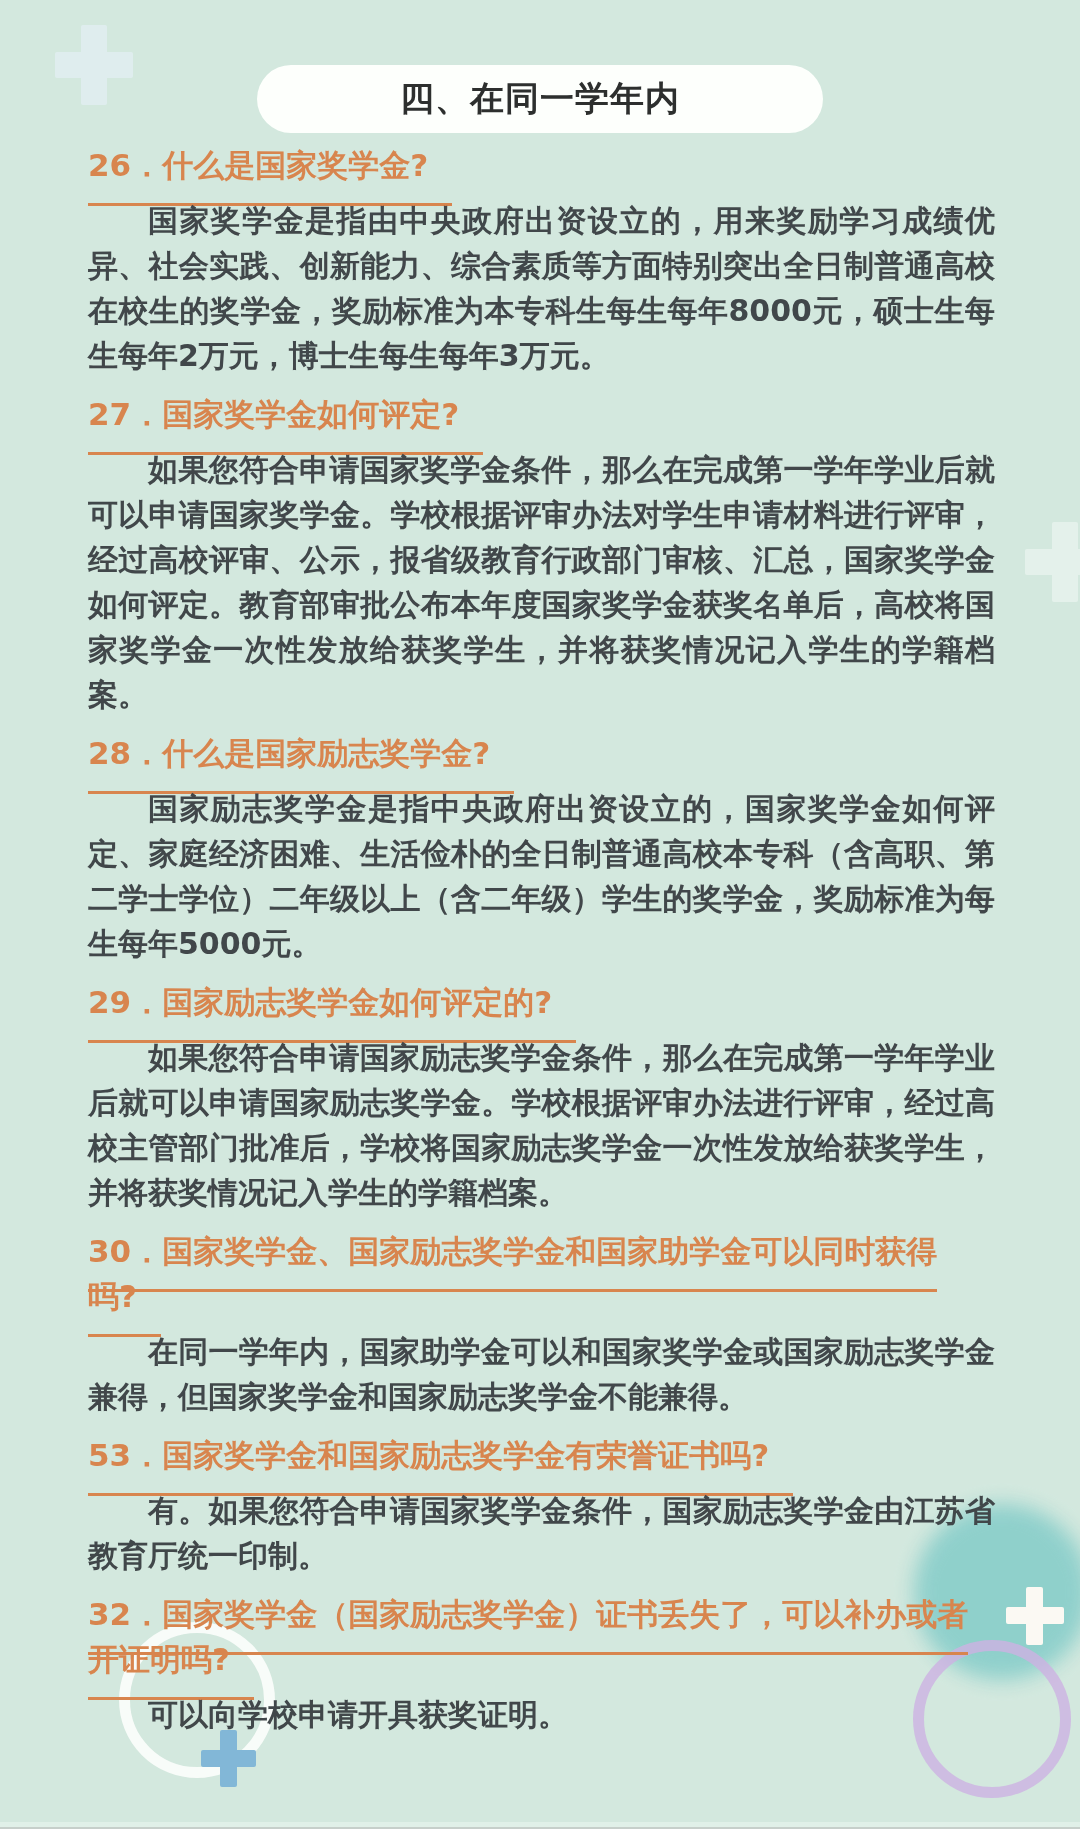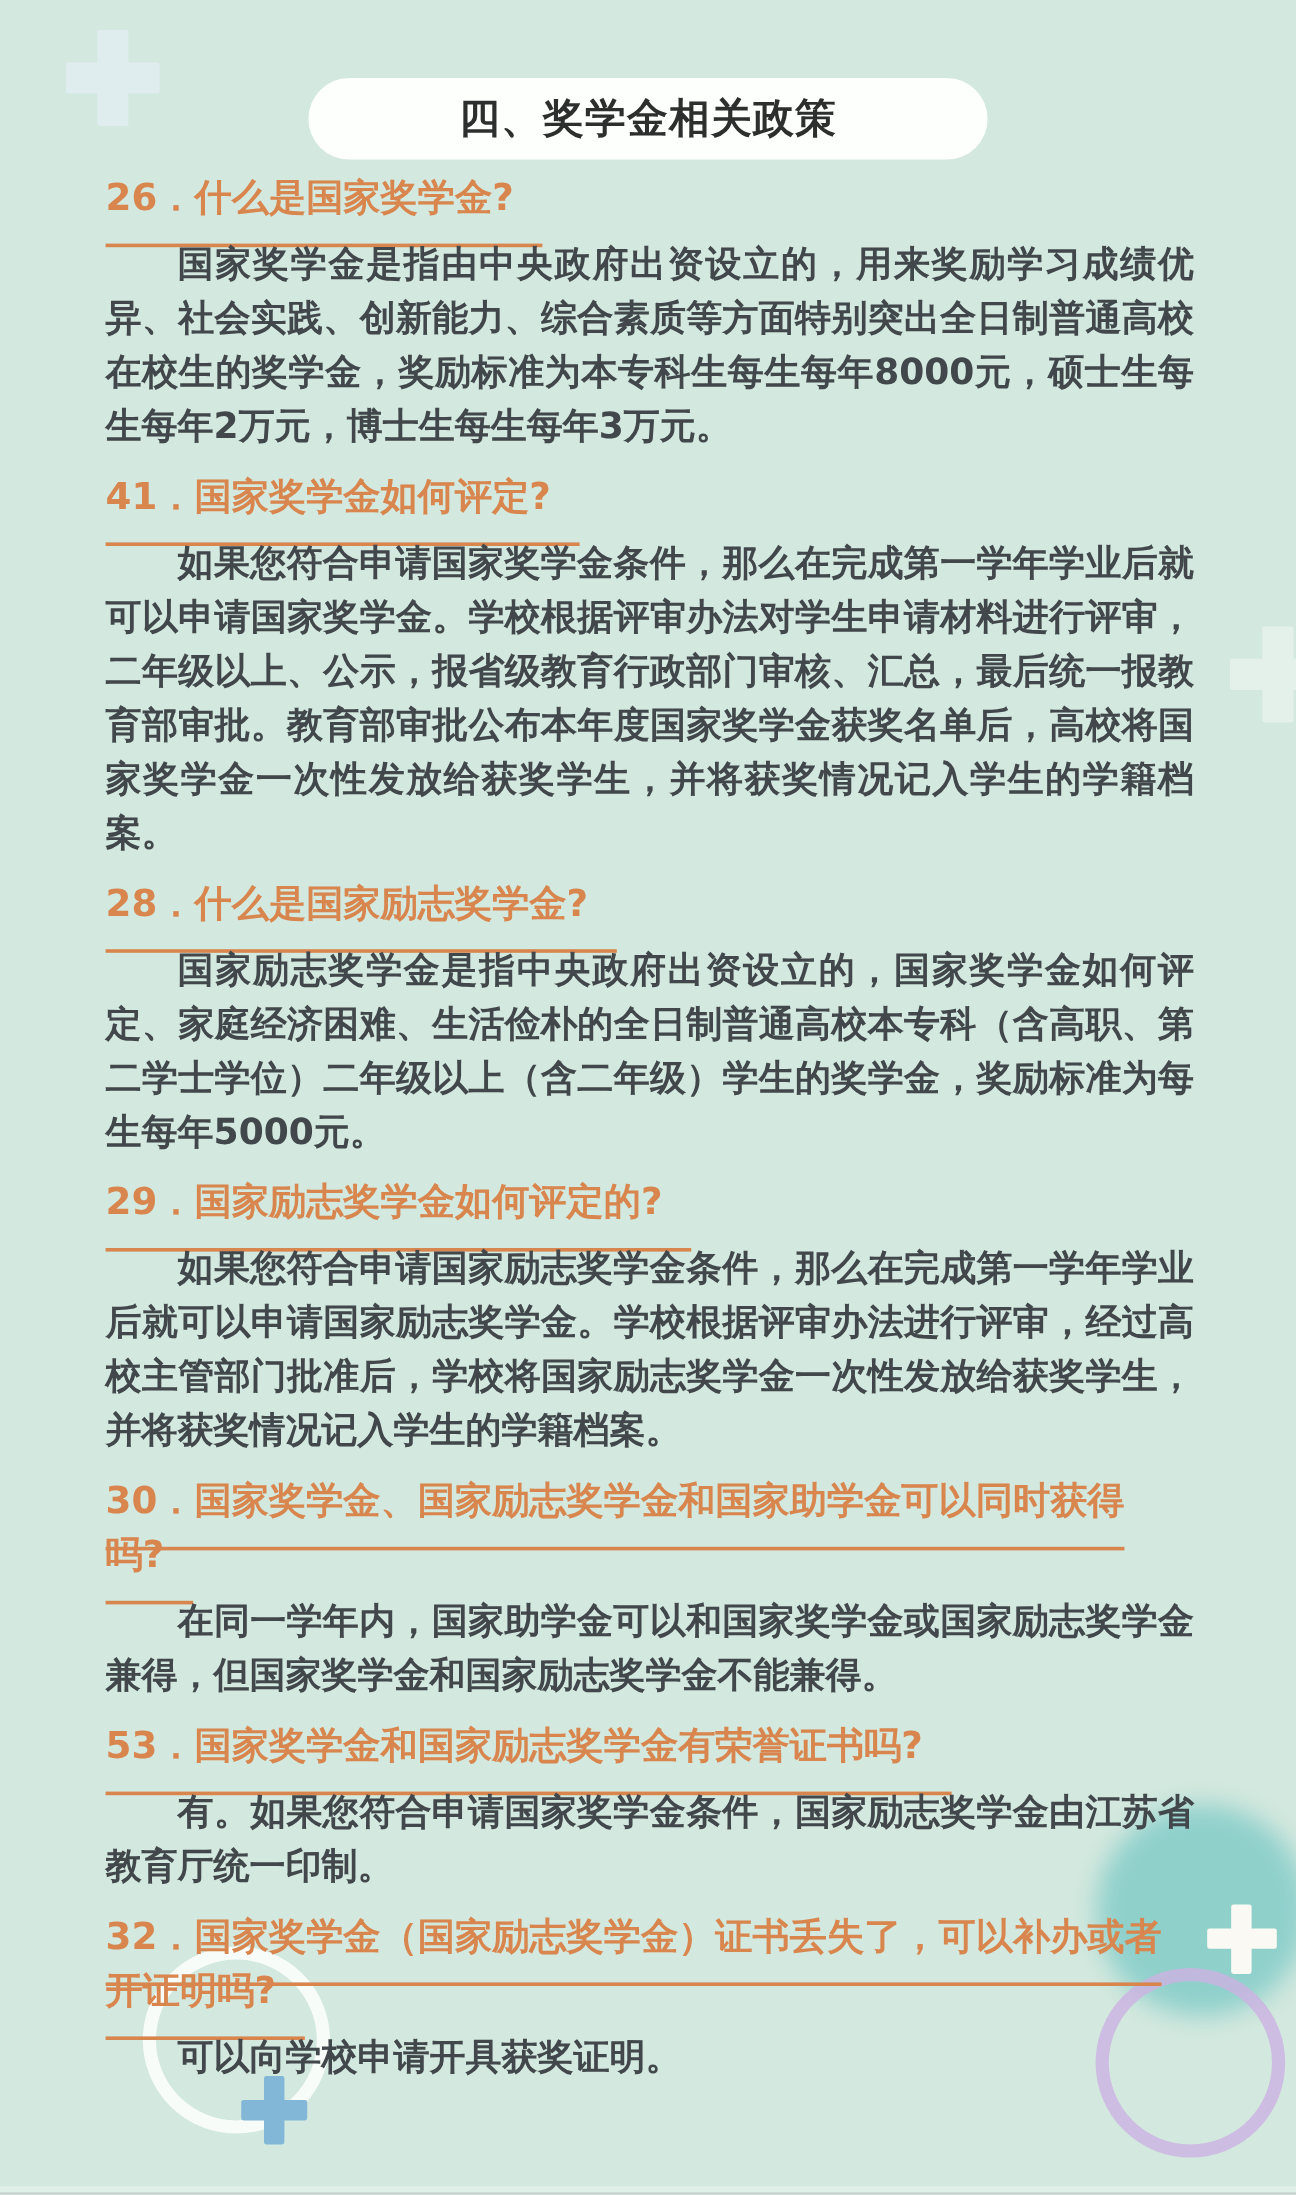--- a/index.html
+++ b/index.html
@@ -124,32 +124,32 @@
   </span>
   <span class="deco circle-bottom-right-teal"></span>
   <span class="deco plus plus-bottom-right">
     <span class="plus-bar-v"></span>
     <span class="plus-bar-h"></span>
   </span>
   <span class="deco ring-bottom-right"></span>
   <span class="bottom-strip"></span>
 
   <header class="title-pill">
-    <h1>四、奖学金相关政策</h1>
+    <h1>四、在同一学年内</h1>
   </header>
 
   <main class="qa-list">
     <section class="qa">
       <h2 class="qa-heading"><span class="qa-heading-text">26．什么是国家奖学金?</span></h2>
       <p class="qa-answer">国家奖学金是指由中央政府出资设立的，用来奖励学习成绩优异、社会实践、创新能力、综合素质等方面特别突出全日制普通高校在校生的奖学金，奖励标准为本专科生每生每年8000元，硕士生每生每年2万元，博士生每生每年3万元。</p>
     </section>
 
     <section class="qa">
-      <h2 class="qa-heading"><span class="qa-heading-text">41．国家奖学金如何评定?</span></h2>
-      <p class="qa-answer">如果您符合申请国家奖学金条件，那么在完成第一学年学业后就可以申请国家奖学金。学校根据评审办法对学生申请材料进行评审，二年级以上、公示，报省级教育行政部门审核、汇总，最后统一报教育部审批。教育部审批公布本年度国家奖学金获奖名单后，高校将国家奖学金一次性发放给获奖学生，并将获奖情况记入学生的学籍档案。</p>
+      <h2 class="qa-heading"><span class="qa-heading-text">27．国家奖学金如何评定?</span></h2>
+      <p class="qa-answer">如果您符合申请国家奖学金条件，那么在完成第一学年学业后就可以申请国家奖学金。学校根据评审办法对学生申请材料进行评审，经过高校评审、公示，报省级教育行政部门审核、汇总，国家奖学金如何评定。教育部审批公布本年度国家奖学金获奖名单后，高校将国家奖学金一次性发放给获奖学生，并将获奖情况记入学生的学籍档案。</p>
     </section>
 
     <section class="qa">
       <h2 class="qa-heading"><span class="qa-heading-text">28．什么是国家励志奖学金?</span></h2>
       <p class="qa-answer">国家励志奖学金是指中央政府出资设立的，国家奖学金如何评定、家庭经济困难、生活俭朴的全日制普通高校本专科（含高职、第二学士学位）二年级以上（含二年级）学生的奖学金，奖励标准为每生每年5000元。</p>
     </section>
 
     <section class="qa">
       <h2 class="qa-heading"><span class="qa-heading-text">29．国家励志奖学金如何评定的?</span></h2>
       <p class="qa-answer">如果您符合申请国家励志奖学金条件，那么在完成第一学年学业后就可以申请国家励志奖学金。学校根据评审办法进行评审，经过高校主管部门批准后，学校将国家励志奖学金一次性发放给获奖学生，并将获奖情况记入学生的学籍档案。</p>

